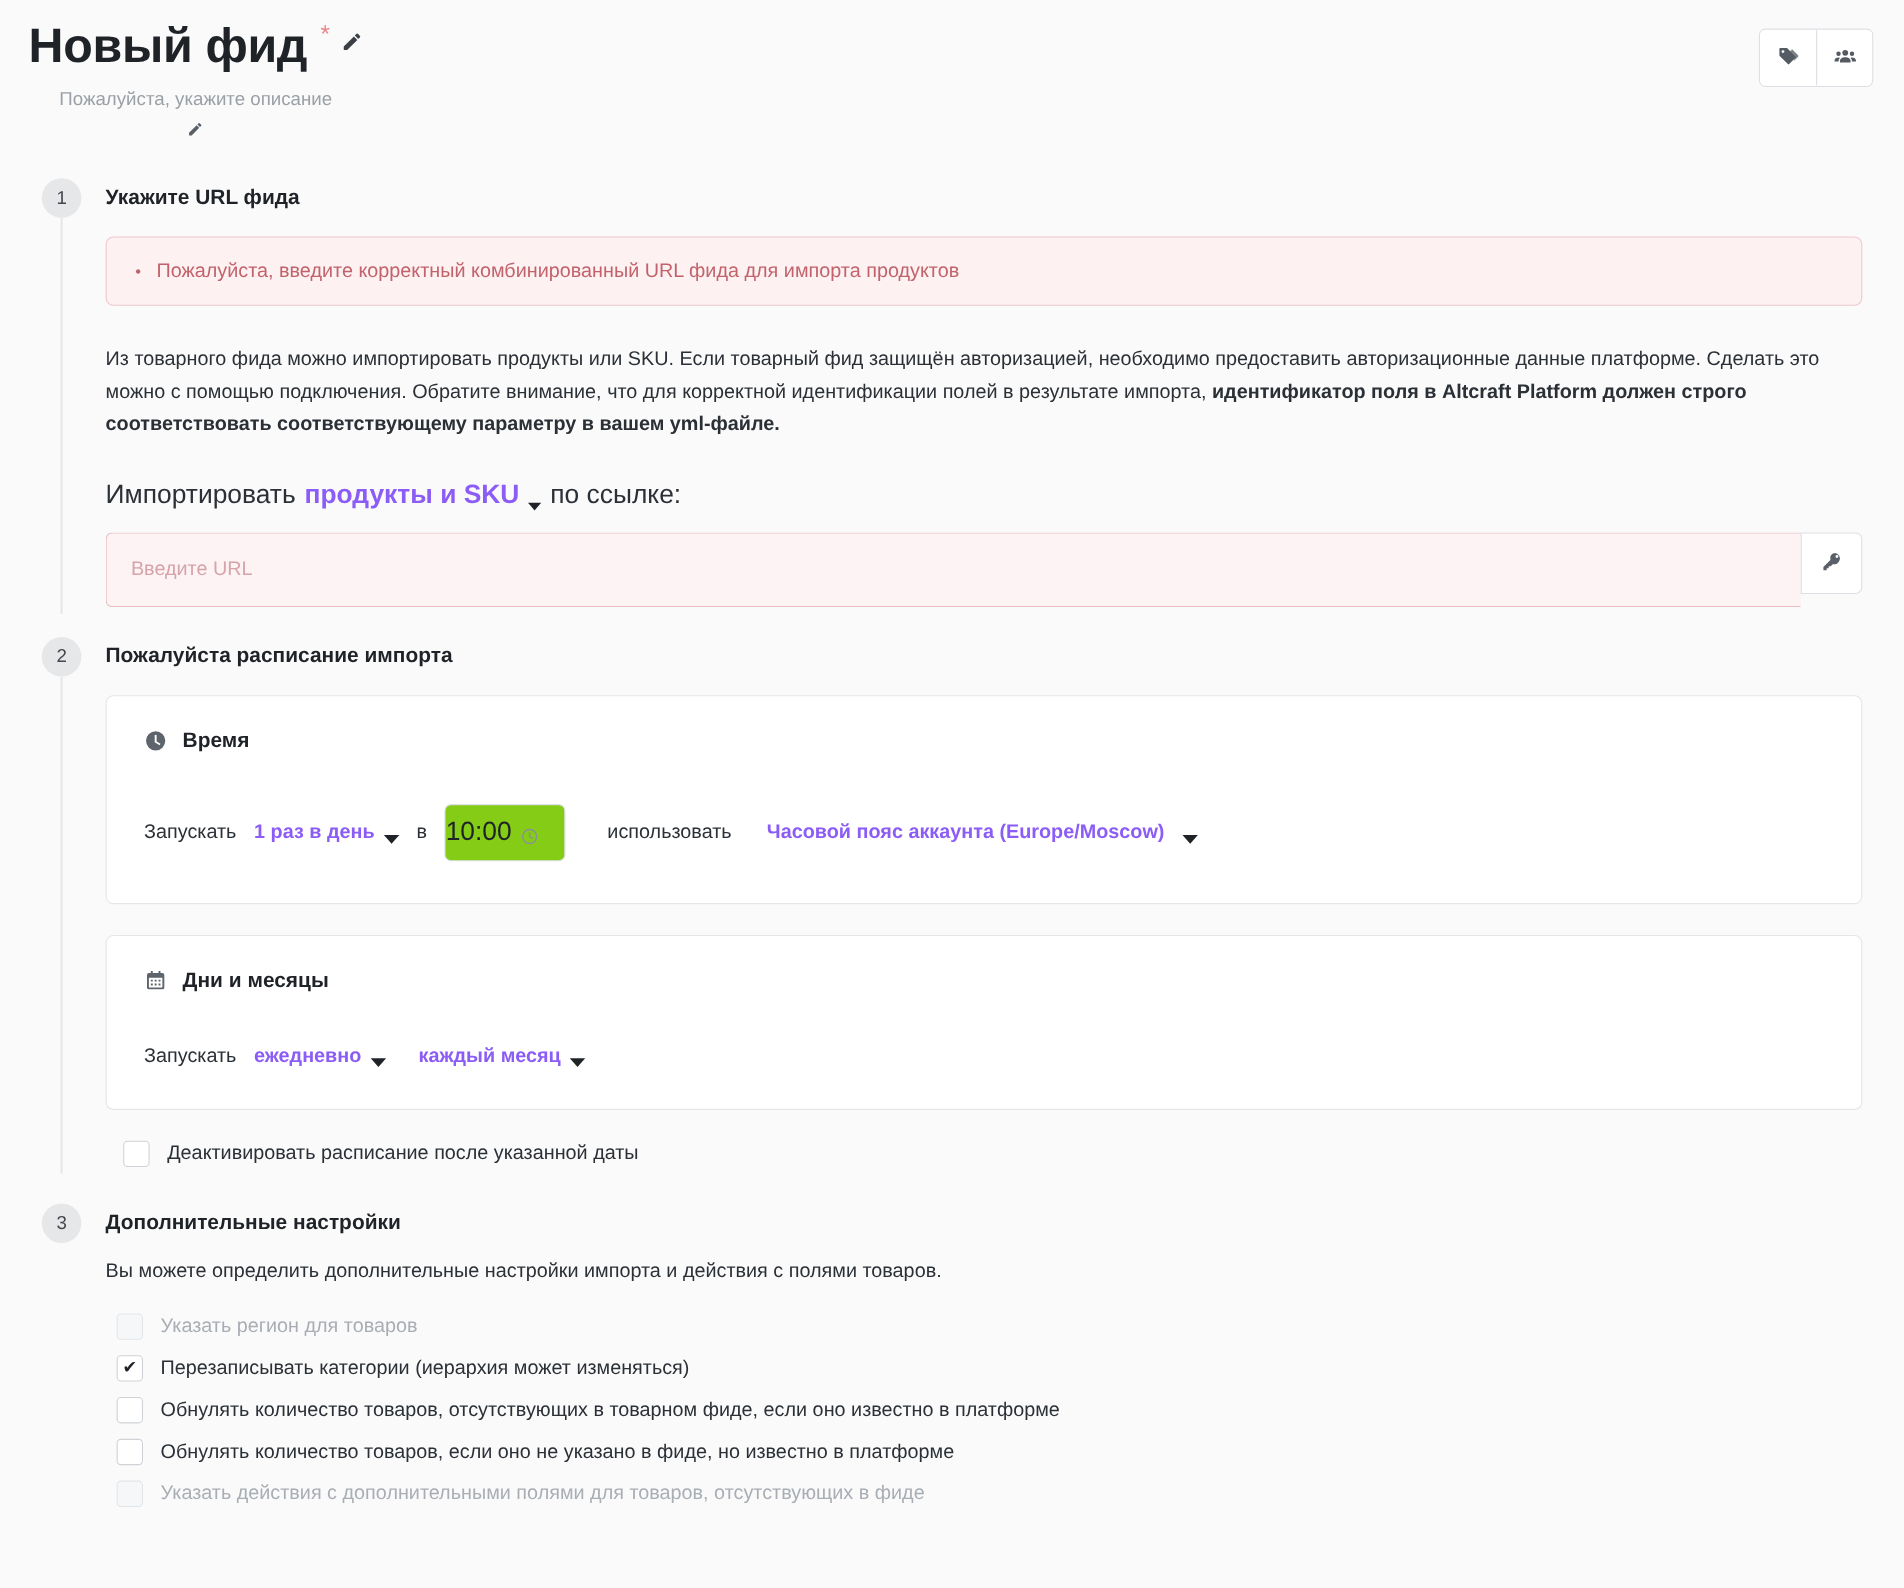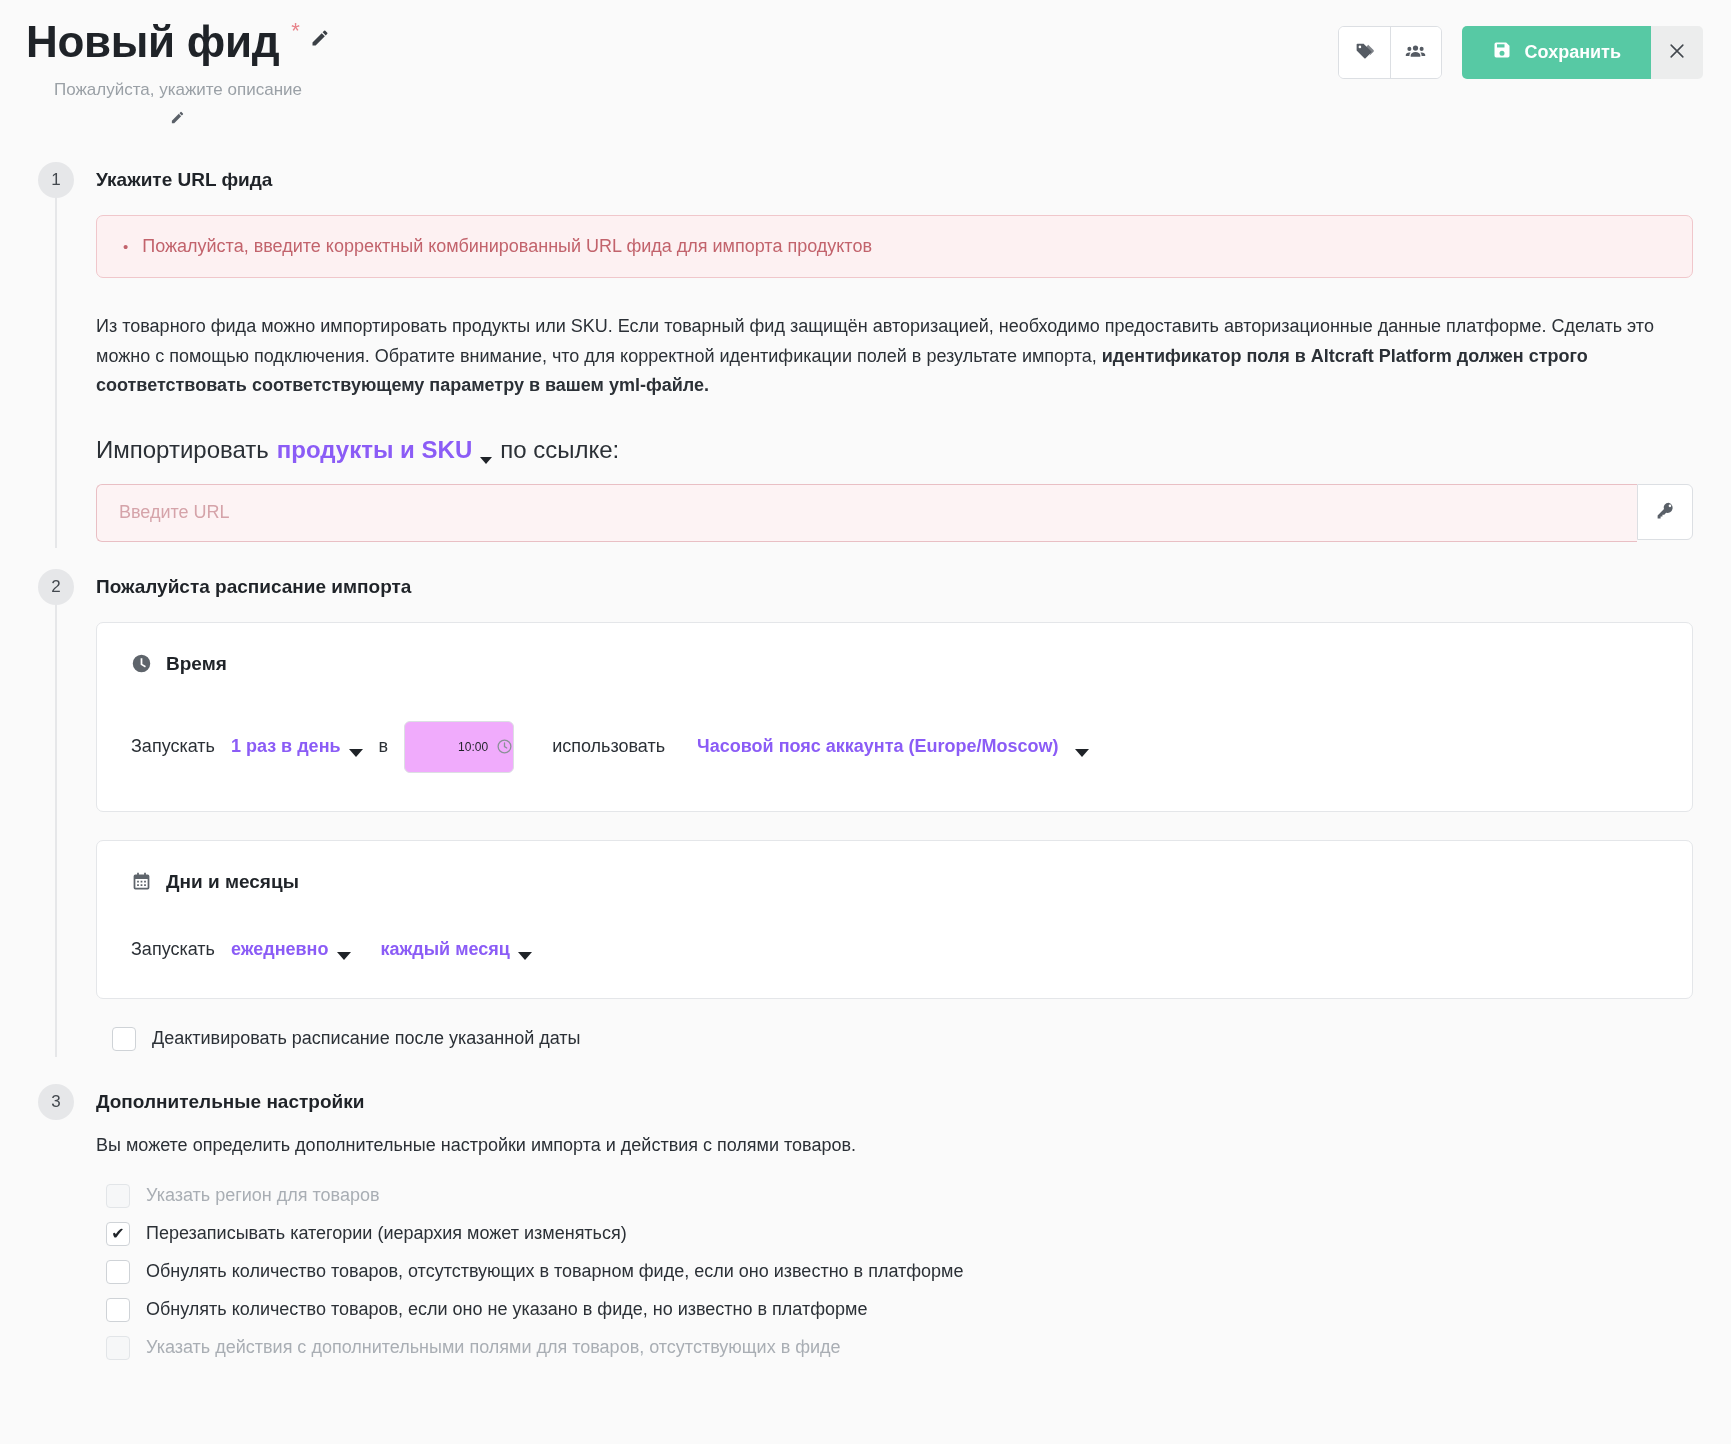--- a/index.html
+++ b/index.html
@@ -117,21 +117,21 @@
     border-top: 7px solid #1f2328;
     display: inline-block;
   }
   .caret.lg {
     border-left-width: 7px; border-right-width: 7px; border-top-width: 8px;
   }
 
   .url-row { display: flex; margin-right: 16px; margin-bottom: 4px; }
   .url-input {
     flex: 1;
-    height: 58px;
+    height: 68px;
     border: 1px solid #e9bfc4;
     border-right: none;
     border-radius: 6px 0 0 6px;
     background: #fdf3f4;
     padding: 0 22px;
     font-size: 18px;
     color: #c2410c;
     font-family: "Liberation Sans", sans-serif;
     outline: none;
   }
@@ -156,23 +156,23 @@
   .card-head {
     display: flex; align-items: center; gap: 14px;
     margin-bottom: 46px;
   }
   .card-head-title { font-size: 19px; font-weight: 700; color: #1f2328; }
   .card-icon { color: #5e646b; display: inline-flex; }
   .ctrl-row { display: flex; align-items: center; gap: 16px; font-size: 18px; color: #2b3036; }
   .ctrl-label { color: #2b3036; }
   .time-box {
     width: 110px; height: 52px;
-    border: 1px solid #dcdfe3; border-radius: 6px; background: #f0abfc;
-    display: flex; align-items: center; justify-content: flex-end; gap: 8px;
-    font-size: 12px; color: #1f2328; cursor: pointer;
+    border: 1px solid #dcdfe3; border-radius: 6px; background: #84cc16;
+    display: flex; align-items: center; justify-content: flex-start; gap: 8px;
+    font-size: 24px; color: #1f2328; cursor: pointer;
   }
   .clock-sm { width: 17px; height: 17px; color: #8a9097; }
 
   
   .cb-row {
     display: flex; align-items: center; gap: 16px;
     margin: 0 0 18px 0;
     font-size: 18px; color: #2b3036;
   }
   .cb-row.tight { margin-bottom: 14px; }
@@ -235,37 +235,20 @@
               <circle cx="12" cy="8" r="3"></circle>
               <circle cx="5" cy="9" r="2.3"></circle>
               <circle cx="19" cy="9" r="2.3"></circle>
               <path d="M12 12.5c-3 0-5.5 1.7-5.5 3.6V18h11v-1.9c0-1.9-2.5-3.6-5.5-3.6z"></path>
               <path d="M4.9 13c-2.2 0-4 1.3-4 2.8V17h4.2v-1.1c0-1 .5-1.9 1.3-2.6-.5-.2-1-.3-1.5-.3zM19.1 13c-.5 0-1 .1-1.5.3.8.7 1.3 1.6 1.3 2.6V17h4.2v-1.2c0-1.5-1.8-2.8-4-2.8z"></path>
             </svg>
           </span>
         </button>
       </div>
 
-      <div class="save-wrap">
-        <button class="btn-save">
-          <span>
-            <svg viewBox="0 0 24 24" width="20" height="20" fill="currentColor">
-              <path d="M19 3H5a2 2 0 00-2 2v14a2 2 0 002 2h14a2 2 0 002-2V7l-4-4zm-7 16a3 3 0 110-6 3 3 0 010 6zm3-10H6V5h9v4z"></path>
-            </svg>
-          </span>
-          <span>Сохранить</span>
-        </button>
-        <button class="btn-close">
-          <span>
-            <svg viewBox="0 0 24 24" width="20" height="20" fill="none" stroke="currentColor" stroke-width="1.9" stroke-linecap="round">
-              <path d="M5 5l14 14M19 5L5 19"></path>
-            </svg>
-          </span>
-        </button>
-      </div>
     </div>
   </div>
 
   <div class="steps">
 
     <div class="step">
       <div class="step-line"></div>
       <div class="step-badge">1</div>
       <h2 class="step-title">Укажите URL фида</h2>
 

